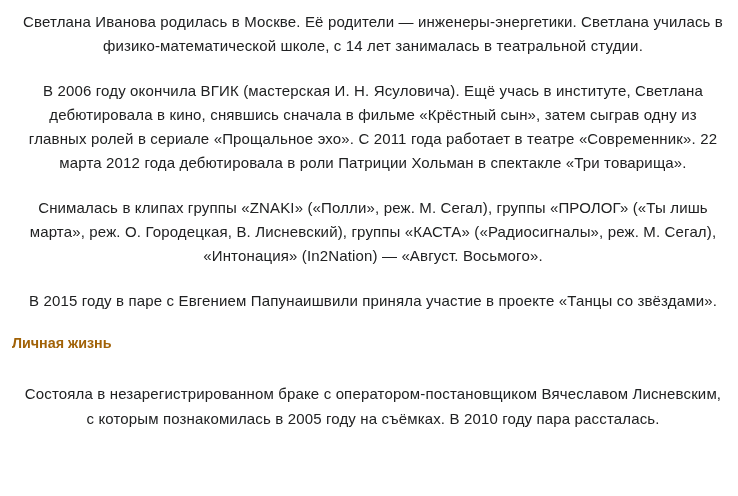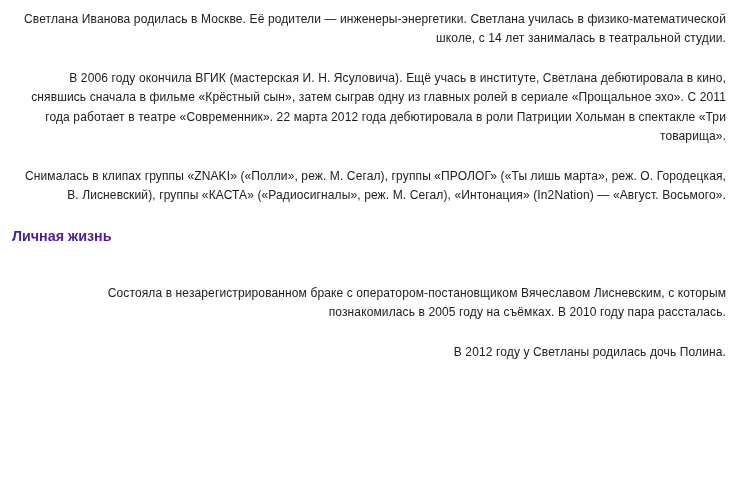--- a/index.html
+++ b/index.html
@@ -13,49 +13,49 @@
     font-family: "Liberation Sans", sans-serif;
     color: #202122;
     overflow: hidden;
   }
   .article {
     padding: 10px 12px 0 12px;
     box-sizing: border-box;
     width: 738px;
   }
   .para {
-    font-size: 12px;
+    font-size: 15px;
     line-height: 1.62;
     margin: 0 0 20px 8px;
-    text-align: right;
+    text-align: center;
     color: #202122;
     letter-spacing: 0.01em;
   }
   .section-heading {
     font-size: 14.3px;
     line-height: 1.5;
     font-weight: bold;
-    margin: 0 0 37px 0;
-    color: #4c1d95;
+    margin: 0 0 28px 0;
+    color: #a16207;
   }
   .last {
     margin-bottom: 0;
   }
 </style>
 </head>
 <body>
 
 <div class="article">
 
   <p class="para">Светлана Иванова родилась в Москве. Её родители — инженеры-энергетики. Светлана училась в физико-математической школе, с 14 лет занималась в театральной студии.</p>
 
   <p class="para">В 2006 году окончила ВГИК (мастерская И. Н. Ясуловича). Ещё учась в институте, Светлана дебютировала в кино, снявшись сначала в фильме «Крёстный сын», затем сыграв одну из главных ролей в сериале «Прощальное эхо». С 2011 года работает в театре «Современник». 22 марта 2012 года дебютировала в роли Патриции Хольман в спектакле «Три товарища».</p>
 
   <p class="para">Снималась в клипах группы «ZNAKI» («Полли», реж. М. Сегал), группы «ПРОЛОГ» («Ты лишь марта», реж. О. Городецкая, В. Лисневский), группы «КАСТА» («Радиосигналы», реж. М. Сегал), «Интонация» (In2Nation) — «Август. Восьмого».</p>
 
+  <p class="para">В 2015 году в паре с Евгением Папунаишвили приняла участие в проекте «Танцы со звёздами».</p>
 
   <h3 class="section-heading">Личная жизнь</h3>
 
   <p class="para">Состояла в незарегистрированном браке с оператором-постановщиком Вячеславом Лисневским, с которым познакомилась в 2005 году на съёмках. В 2010 году пара рассталась.</p>
 
-  <p class="para last">В 2012 году у Светланы родилась дочь Полина.</p>
 
 </div>
 
 </body></html>

